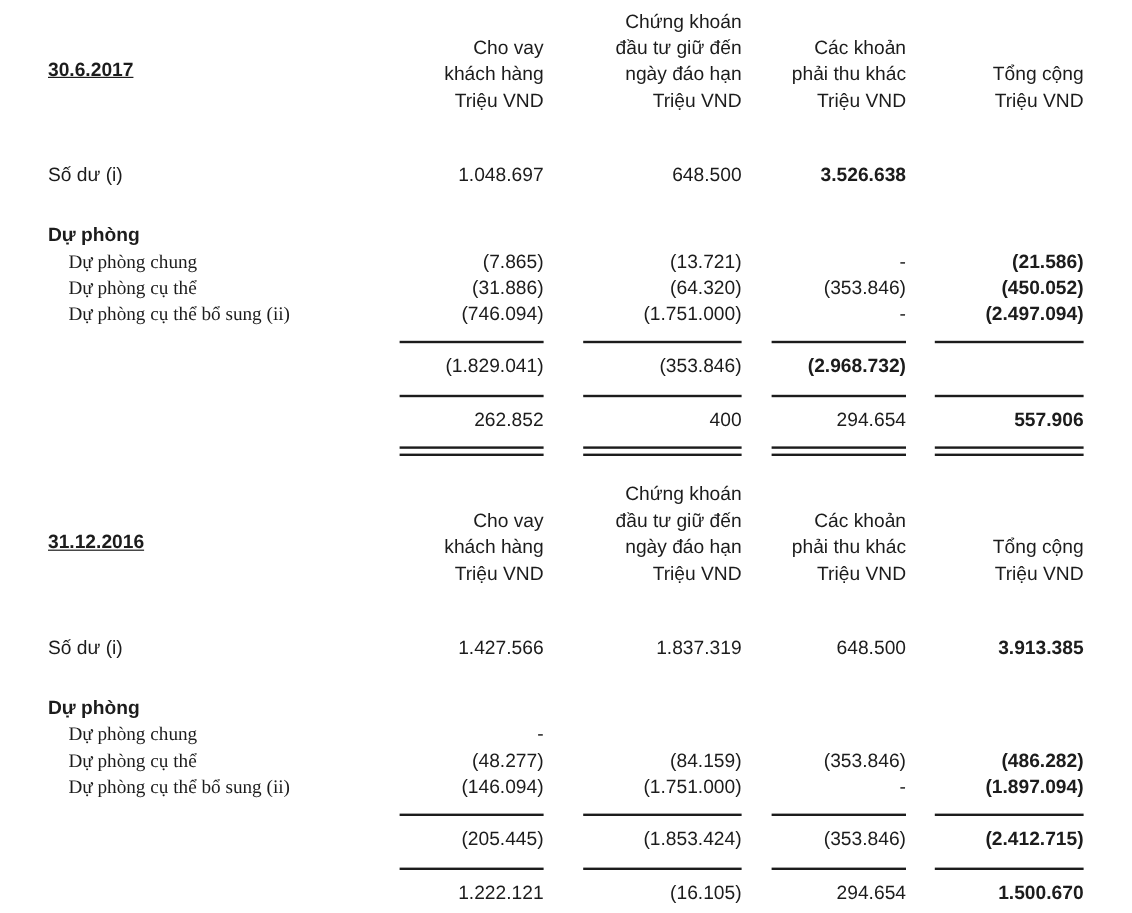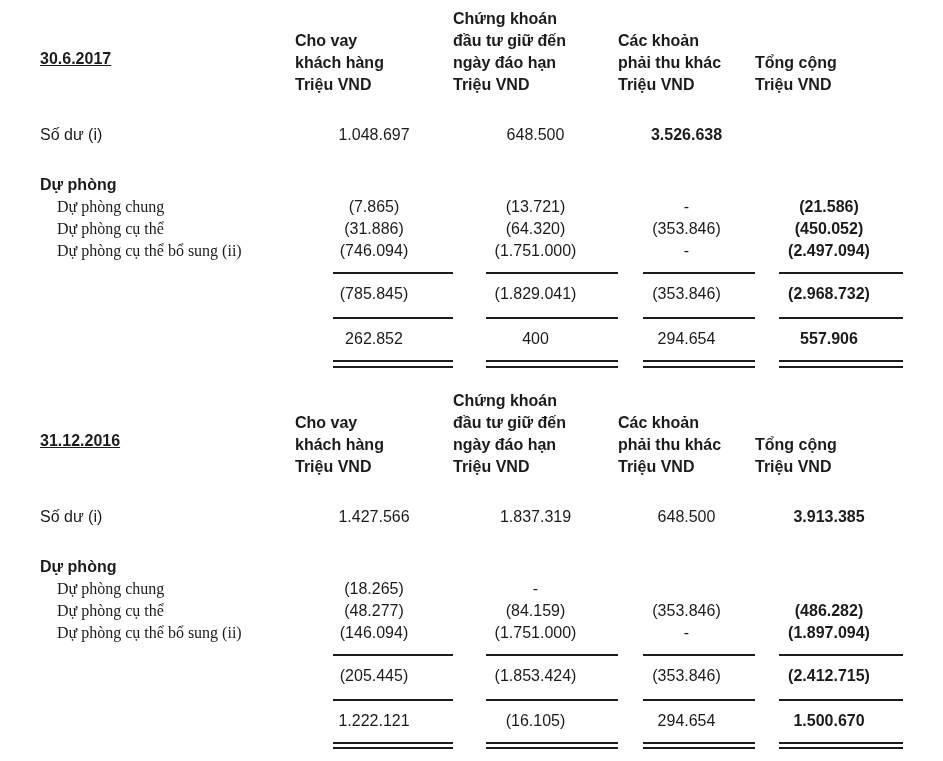--- a/index.html
+++ b/index.html
@@ -5,28 +5,28 @@
   html,body{margin:0;padding:0;}
   body{
     width:943px;height:761px;overflow:hidden;
     background:#ffffff;color:#1c1c1c;
     font-family:"Liberation Sans","DejaVu Sans",sans-serif;
     font-size:16px;line-height:22px;
   }
   .doc{padding:8px 0 0 40px;width:903px;}
   .row{display:grid;grid-template-columns:255px 158px 165px 137px 148px;align-items:end;}
   .cell{min-height:1px;}
-  .num{text-align:center;white-space:nowrap;}
+  .num{text-align:right;white-space:nowrap;}
   .label{text-align:left;}
   .indent{padding-left:17px;font-family:Liberation Serif, serif;}
   .bold{font-weight:700;}
   .hdr-row{align-items:end;}
-  .hdr{font-weight:700;white-space:pre-line;text-align:left;}
+  .hdr{font-weight:400;white-space:pre-line;text-align:right;}
   .date-cell{align-self:end;padding-bottom:26px;text-decoration:underline;}
-  .balance-row{margin-top:28px;}
+  .balance-row{margin-top:40px;}
   .prov-heading-row{margin-top:28px;font-weight:bold;}
   .rule-row{margin-top:10px;}
   .rule-row.r2{margin-top:12px;}
   .rule{border-top:2.5px solid #1c1c1c;height:0;margin-left:auto;}
   .dblrule{border-top:2.5px solid #1c1c1c;border-bottom:2.5px solid #1c1c1c;height:3.5px;margin-left:auto;}
   .w1{width:120px;} .w2{width:132px;} .w3{width:112px;} .w4{width:124px;}
   .subtotal-row,.net-row{margin-top:9px;}
   .table2{margin-top:22px;}
 </style>
 </head>
@@ -101,21 +101,20 @@
       <div class="cell">
           <div class="rule w3"></div>
         </div>
       <div class="cell">
           <div class="rule w4"></div>
         </div>
     </div>
 
     <div class="row subtotal-row">
       <div class="cell"></div>
-      <div class="cell num">(785.845)</div>
       <div class="cell num">(1.829.041)</div>
       <div class="cell num">(353.846)</div>
       <div class="cell num bold">(2.968.732)</div>
     </div>
 
     <div class="row rule-row r2">
       <div class="cell"></div>
       <div class="cell">
           <div class="rule w1"></div>
         </div>
@@ -183,21 +182,20 @@
     <div class="row prov-heading-row">
       <div class="cell label">Dự phòng</div>
       <div class="cell"></div>
         <div class="cell"></div>
         <div class="cell"></div>
         <div class="cell"></div>
     </div>
 
     <div class="row">
       <div class="cell label indent">Dự phòng chung</div>
-      <div class="cell num">(18.265)</div>
       <div class="cell num">-</div>
     </div>
 
     <div class="row">
       <div class="cell label indent">Dự phòng cụ thể</div>
       <div class="cell num">(48.277)</div>
       <div class="cell num">(84.159)</div>
       <div class="cell num">(353.846)</div>
       <div class="cell num bold">(486.282)</div>
     </div>

